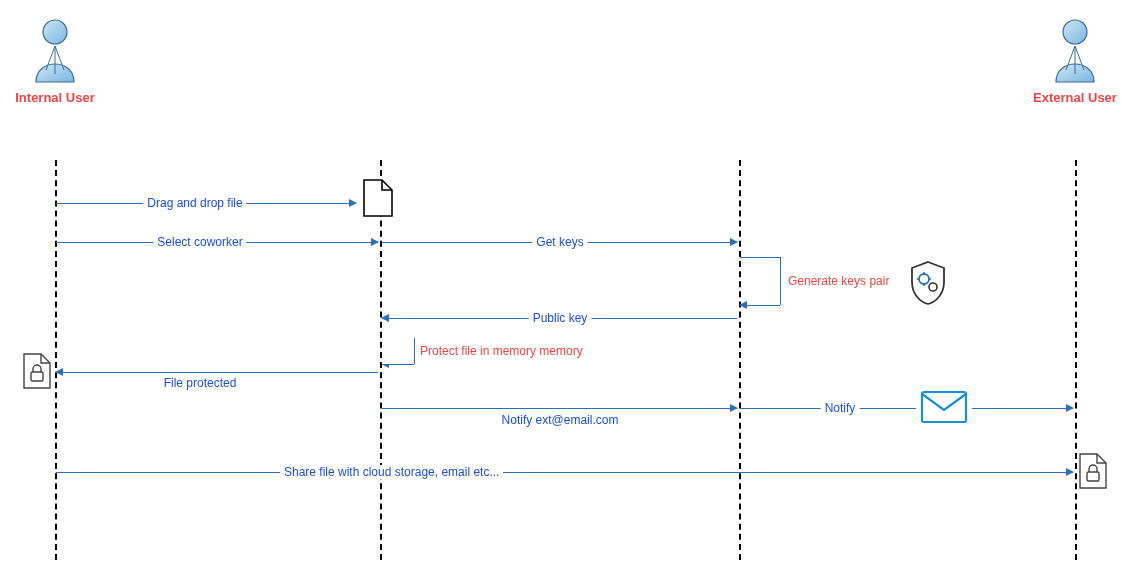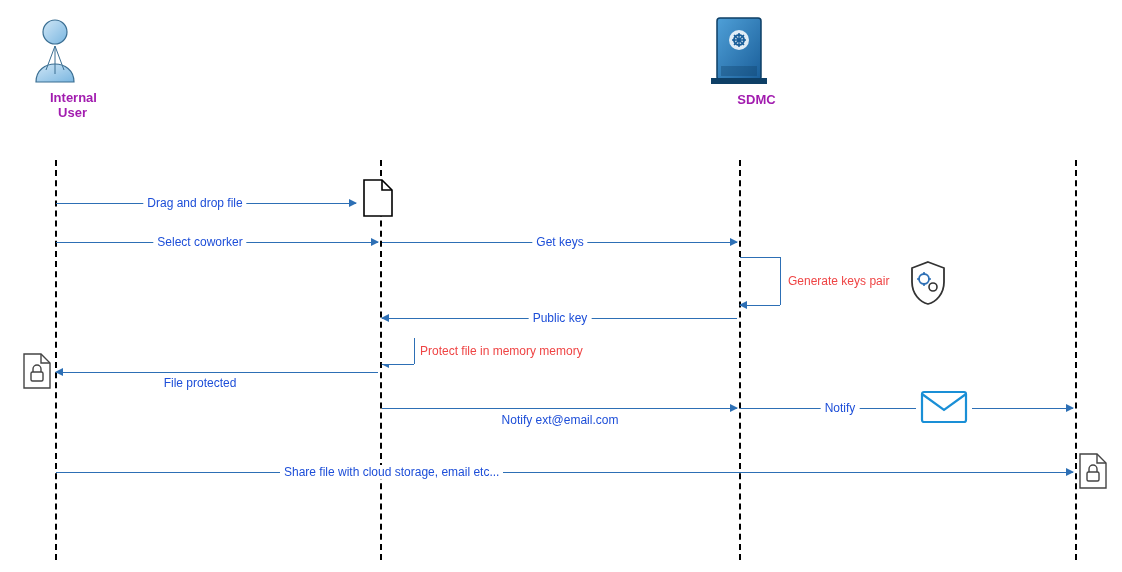--- a/index.html
+++ b/index.html
@@ -17,24 +17,23 @@
     width: 1122px;
     height: 572px;
   }
   .actor {
     position: absolute;
     text-align: center;
   }
   .actor-label {
     font-size: 13px;
     font-weight: 700;
-    color: #a21caf;
+    color: #ef4444;
     margin-top: 6px;
     white-space: pre-line;
-    margin-left: 35px;
   }
   .lifeline {
     position: absolute;
     border-left: 2px dashed #000;
     width: 0;
   }
   .msg-label {
     position: absolute;
     font-size: 12px;
     color: #1d4ed8;
@@ -95,40 +94,31 @@
         </defs>
         <circle cx="23" cy="14" r="12" fill="url(#pg1)" stroke="#3a6e92" stroke-width="1.2"></circle>
         <path d="M4 64 C4 40 42 40 42 64 Z" fill="url(#pg1)" stroke="#3a6e92" stroke-width="1.2"></path>
         <path d="M23 28 L23 56 M14 52 L23 28 L32 52" stroke="#3a6e92" stroke-width="1" fill="none"></path>
       </svg>
     </div>
     <div class="actor-label">Internal User</div>
   </div>
 
 
-  <div class="actor" style="left:699px; top:14px; width:80px;">
-    <div style="margin:0 auto; width:56px;">
-      <svg width="56" height="72" viewBox="0 0 56 72">
-        <defs>
-          <linearGradient id="sg" x1="0" y1="0" x2="1" y2="1">
-            <stop offset="0%" stop-color="#4fa0d8"></stop>
-            <stop offset="100%" stop-color="#1a5e99"></stop>
-          </linearGradient>
-        </defs>
-        <rect x="6" y="4" width="44" height="62" rx="3" fill="url(#sg)" stroke="#0e3f66" stroke-width="1.5"></rect>
-        <rect x="10" y="52" width="36" height="10" fill="#0e3f66" opacity="0.35"></rect>
-        <circle cx="28" cy="26" r="10" fill="#fff" opacity="0.85"></circle>
-        <circle cx="28" cy="26" r="5" fill="none" stroke="#1a5e99" stroke-width="2"></circle>
-        <path d="M28 19 L28 33 M21 26 L35 26 M23 21 L33 31 M33 21 L23 31" stroke="#1a5e99" stroke-width="1.5"></path>
-        <rect x="0" y="64" width="56" height="6" fill="#0e3f66"></rect>
+
+  <div class="actor" style="left:1030px; top:18px; width:90px;">
+    <div style="margin:0 auto; width:46px;">
+      <svg width="46" height="66" viewBox="0 0 46 66">
+        <circle cx="23" cy="14" r="12" fill="url(#pg1)" stroke="#3a6e92" stroke-width="1.2"></circle>
+        <path d="M4 64 C4 40 42 40 42 64 Z" fill="url(#pg1)" stroke="#3a6e92" stroke-width="1.2"></path>
+        <path d="M23 28 L23 56 M14 52 L23 28 L32 52" stroke="#3a6e92" stroke-width="1" fill="none"></path>
       </svg>
     </div>
-    <div class="actor-label">SDMC</div>
-  </div>
-
+    <div class="actor-label">External User</div>
+  </div>
 
   <div class="lifeline" style="left:55px;  top:160px; height:400px;"></div>
   <div class="lifeline" style="left:380px; top:160px; height:400px;"></div>
   <div class="lifeline" style="left:739px; top:160px; height:400px;"></div>
   <div class="lifeline" style="left:1075px;top:160px; height:400px;"></div>
 
   <div class="arrow" style="left:56px; top:203px; width:300px;">
     <div class="head right"></div>
   </div>
   <div class="msg-label" style="left:195px; top:203px;">Drag and drop file</div>

